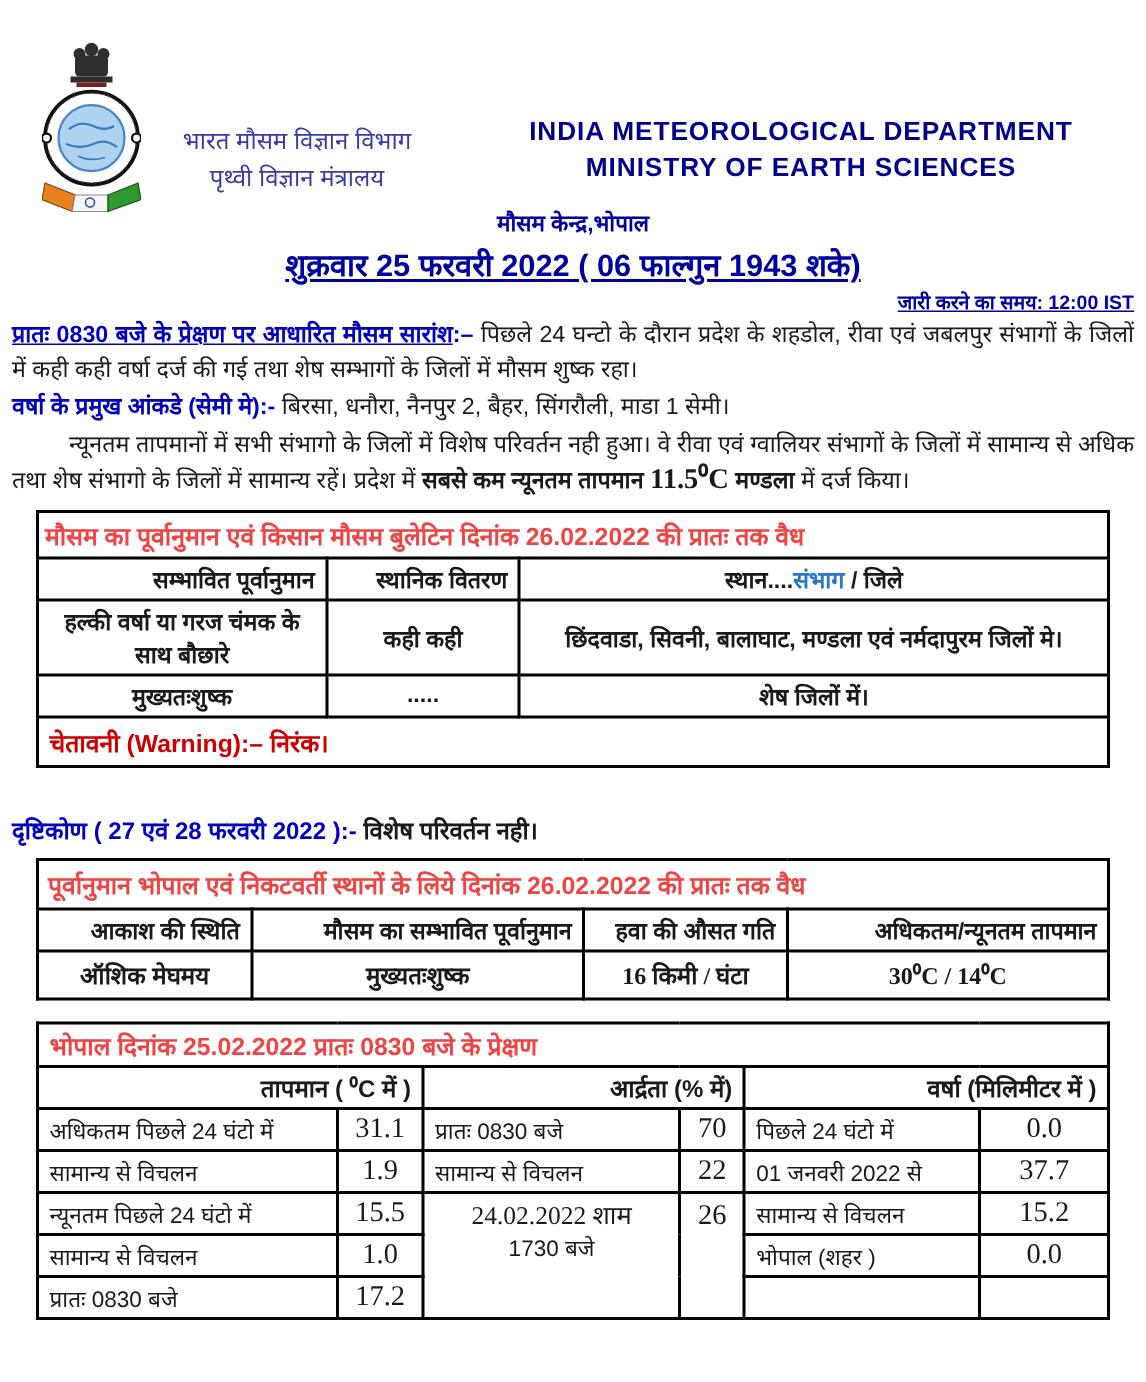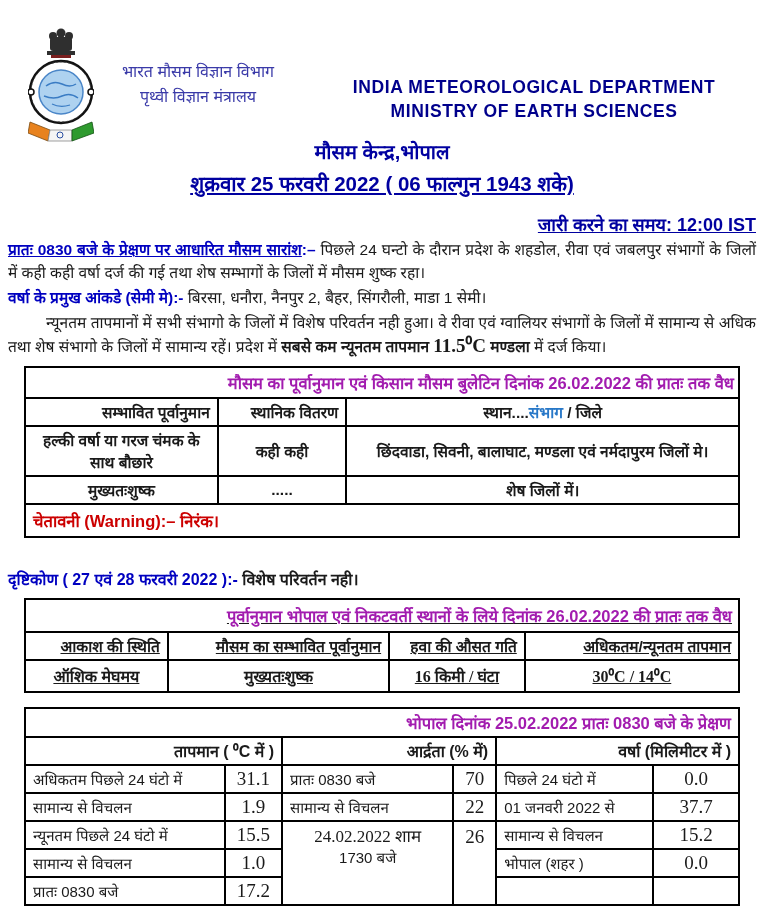--- a/index.html
+++ b/index.html
@@ -6,48 +6,48 @@
   body {
     width: 764px; height: 921px; margin: 0 auto; background: #ffffff;
     font-family: "Liberation Sans", sans-serif; color: #1a1a1a; overflow: hidden;
   }
   .page { position: relative; width: 764px; height: 921px; padding: 0 0 4px 0; }
 
   
   .header { position: relative; height: 142px; }
   .logo { position: absolute; left: 28px; top: 28px; width: 66px; height: 114px; }
   .ministry-hi {
-    position: absolute; left: 92px; top: 60px; width: 212px; text-align: center;
+    position: absolute; left: 92px; top: 83px; width: 212px; text-align: center;
     color: #3a3aa8; font-size: 16px; line-height: 1.55; font-weight: 500;
   }
   .dept-en {
     position: absolute; left: 312px; right: 8px; top: 76px; text-align: center;
     color: #00008c; font-weight: bold; font-size: 17.5px; letter-spacing: 0.6px; line-height: 1.35;
   }
 
   
   .titles { text-align: center; color: #0000a0; font-weight: bold; margin-top: -4px; }
-  .title-1 { font-size: 20px; }
+  .title-1 { font-size: 15px; }
   .title-2 { font-size: 17px; text-decoration: underline; margin-top: 3px; }
   .title-3 { font-size: 20.5px; text-decoration: underline; margin-top: 4px; }
-  .issue-time { text-align: right; color: #0000a0; font-weight: bold; font-size: 18px;
-    text-decoration: underline; margin: 15px 8px 0 0; }
+  .issue-time { text-align: right; color: #0000a0; font-weight: bold; font-size: 13px;
+    text-decoration: underline; margin: 2px 8px 0 0; }
 
   
   .para { margin: 2px 8px 0 8px; font-size: 15.5px; line-height: 23px; text-align: justify; }
   .para.indented { text-indent: 38px; }
   .blue-head { color: #0000c0; font-weight: bold; }
   .blue-head.u { text-decoration: underline; }
   .bold { font-weight: bold; }
   .big-num { font-family: "Liberation Serif", serif; font-size: 19px; font-weight: bold; }
 
   
   table { width: 716px; margin: 8px auto 0 auto; border-collapse: collapse; table-layout: fixed; }
   th, td { border: 2px solid #000; padding: 2px 7px; font-size: 15.5px; vertical-align: middle; }
-  .tbl-title { text-align: right; color: #a21caf; font-weight: bold; font-size: 16.5px; padding: 3px 4px; }
+  .tbl-title { text-align: left; color: #ef4444; font-weight: bold; font-size: 16.5px; padding: 3px 4px; }
   .col-head { font-weight: bold; text-align: right; }
   .col-head.left, .cell-left { text-align: center; }
   .cell-center { text-align: center; }
   .cell-bold { font-weight: bold; }
   .hl-blue { color: #2878c8; }
   .warning-row { color: #cc0000; font-weight: bold; text-align: left; font-size: 16.5px; padding: 4px 7px; }
 
   .outlook { margin: 30px 8px 0 8px; font-size: 16px; }
   .outlook .head { color: #0000c0; font-weight: bold; }
   .outlook .txt { font-weight: bold; color: #1a1a1a; }
@@ -149,21 +149,21 @@
       <td class="cell-left cell-bold">शेष जिलों में।</td>
     </tr>
     <tr>
       <td colspan="3" class="warning-row">चेतावनी (Warning):– निरंक।</td>
     </tr>
   </tbody>
     </table>
 
   <p class="outlook"><span class="head">दृष्टिकोण ( 27 एवं 28 फरवरी 2022 ):-</span><span class="txt"> विशेष परिवर्तन नही।</span></p>
 
-  <table class="t2" style="text-decoration:underline;">
+  <table class="t2" style="">
     <colgroup>
         <col style="width:20%">
         <col style="width:31%">
         <col style="width:19%">
         <col style="width:30%">
       </colgroup>
     <tbody>
         <tr>
       <td colspan="4" class="tbl-title">पूर्वानुमान भोपाल एवं निकटवर्ती स्थानों के लिये दिनांक 26.02.2022 की प्रातः तक वैध</td>
     </tr>

